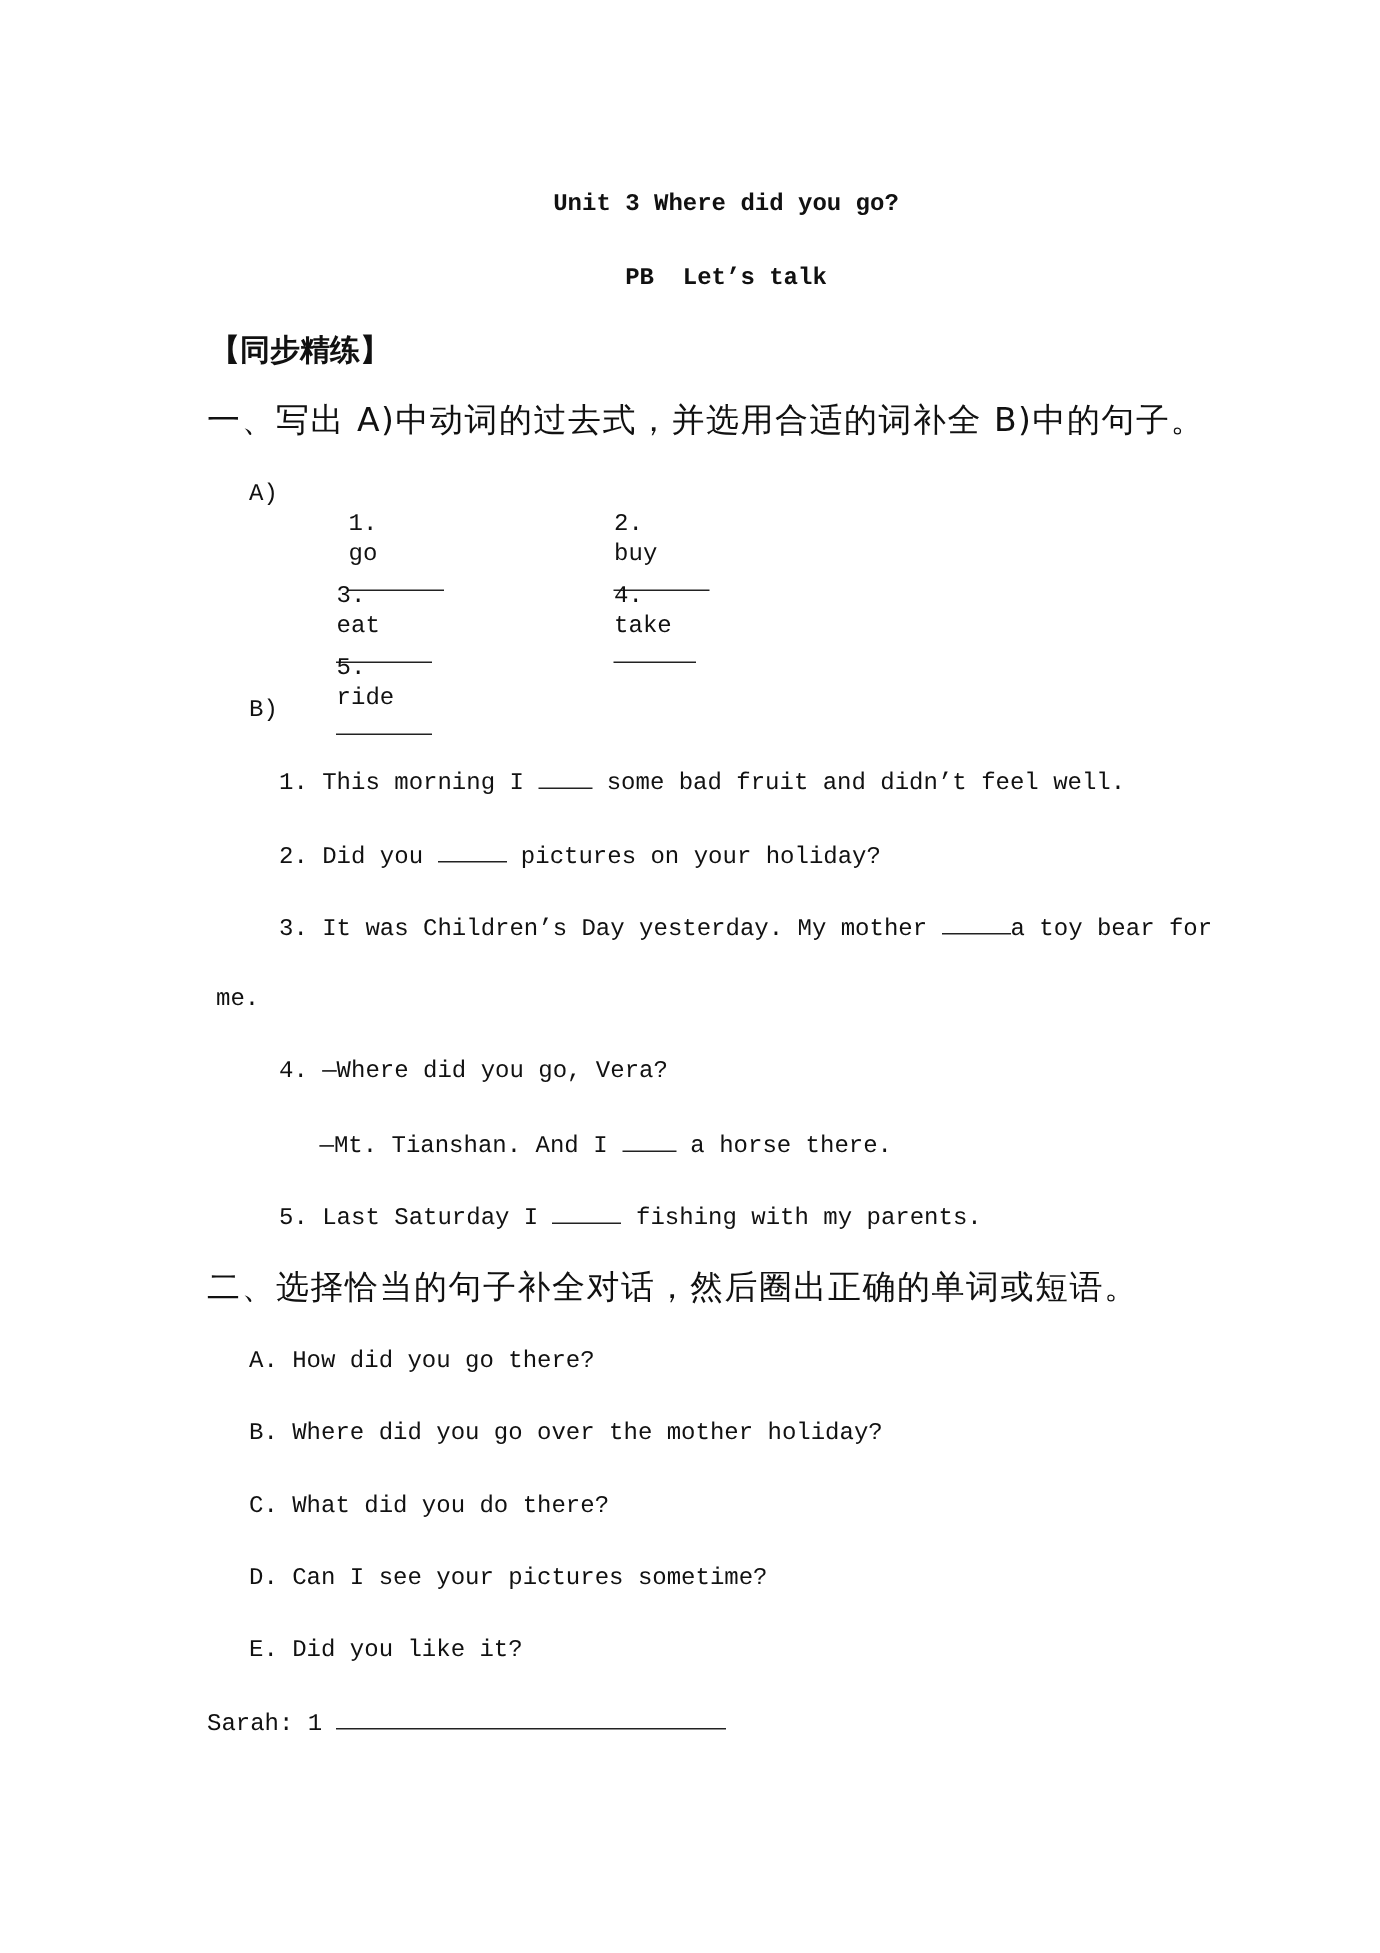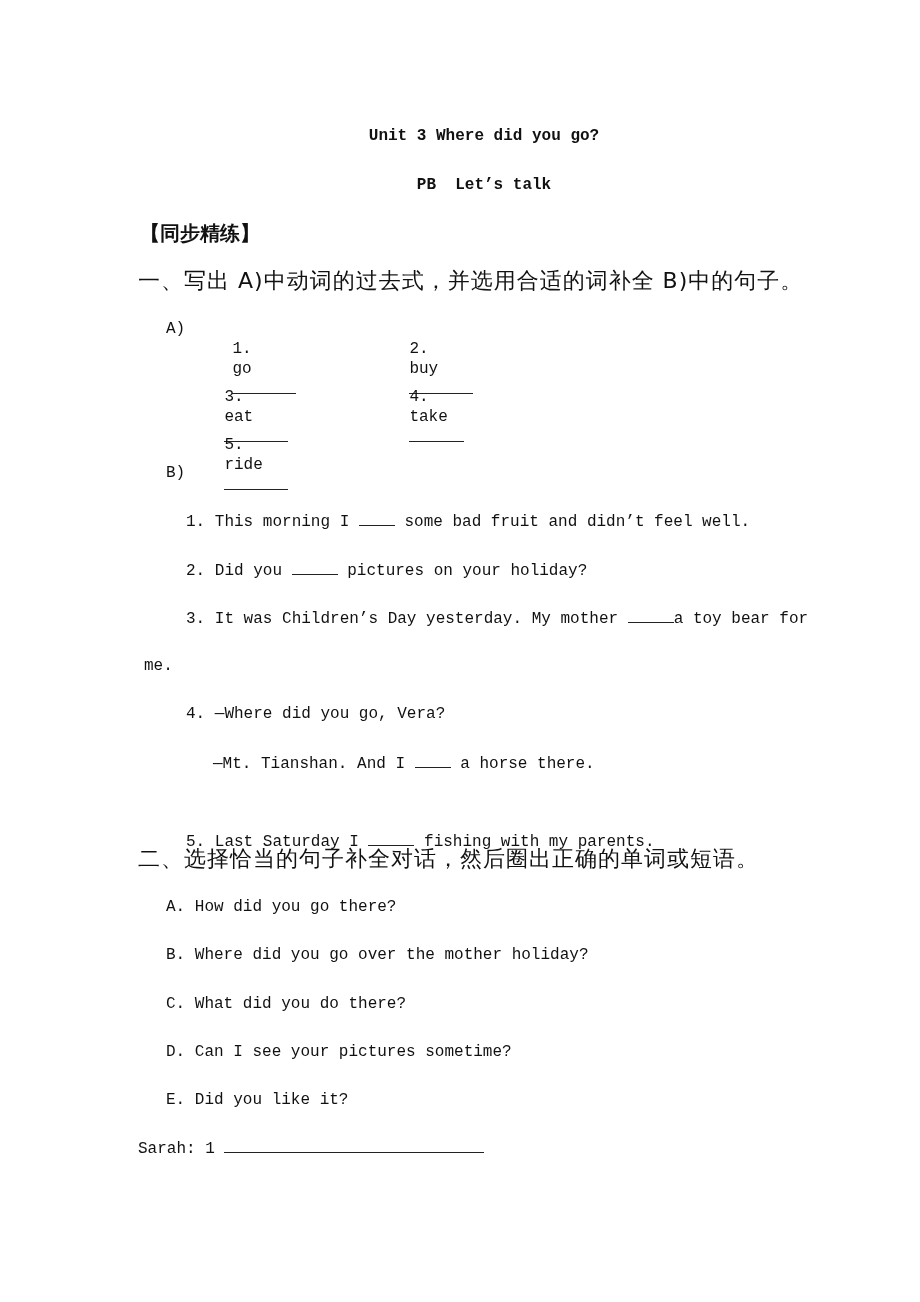--- a/index.html
+++ b/index.html
@@ -61,21 +61,21 @@
   <div class="line" style="left:186px; top:511px;"><span>1.</span> <span>This morning I </span><span class="blank" style="width:36px;"></span><span> some bad fruit and didn’t feel well.</span></div>
 
   <div class="line" style="left:186px; top:560px;"><span>2.</span> <span>Did you </span><span class="blank" style="width:46px;"></span><span> pictures on your holiday?</span></div>
 
   <div class="line" style="left:186px; top:608px;"><span>3.</span> <span>It was Children’s Day yesterday. My mother </span><span class="blank" style="width:46px;"></span><span>a toy bear for</span></div>
   <div class="line" style="left:144px; top:656px;">me.</div>
 
   <div class="line" style="left:186px; top:704px;"><span>4.</span> <span>—Where did you go, Vera?</span></div>
   <div class="line" style="left:213px; top:753px;"><span>—Mt. Tianshan. And I </span><span class="blank" style="width:36px;"></span><span> a horse there.</span></div>
 
-  <div class="line" style="left:186px; top:831px;"><span>5.</span> <span>Last Saturday I </span><span class="blank" style="width:46px;"></span><span> fishing with my parents.</span></div>
+  <div class="line" style="left:186px; top:801px;"><span>5.</span> <span>Last Saturday I </span><span class="blank" style="width:46px;"></span><span> fishing with my parents.</span></div>
 
   <div class="line cn" style="left:138px; top:849px;text-align:center;">二、选择恰当的句子补全对话，然后圈出正确的单词或短语。</div>
 
   <div class="line" style="left:166px; top:897px;"><span>A.</span> <span>How did you go there?</span></div>
   <div class="line" style="left:166px; top:945px;"><span>B.</span> <span>Where did you go over the mother holiday?</span></div>
   <div class="line" style="left:166px; top:994px;"><span>C.</span> <span>What did you do there?</span></div>
   <div class="line" style="left:166px; top:1042px;"><span>D.</span> <span>Can I see your pictures sometime?</span></div>
   <div class="line" style="left:166px; top:1090px;"><span>E.</span> <span>Did you like it?</span></div>
 
   <div class="line" style="left:138px; top:1138px;"><span>Sarah:</span> <span>1</span> <span class="blank" style="width:260px;"></span></div>

